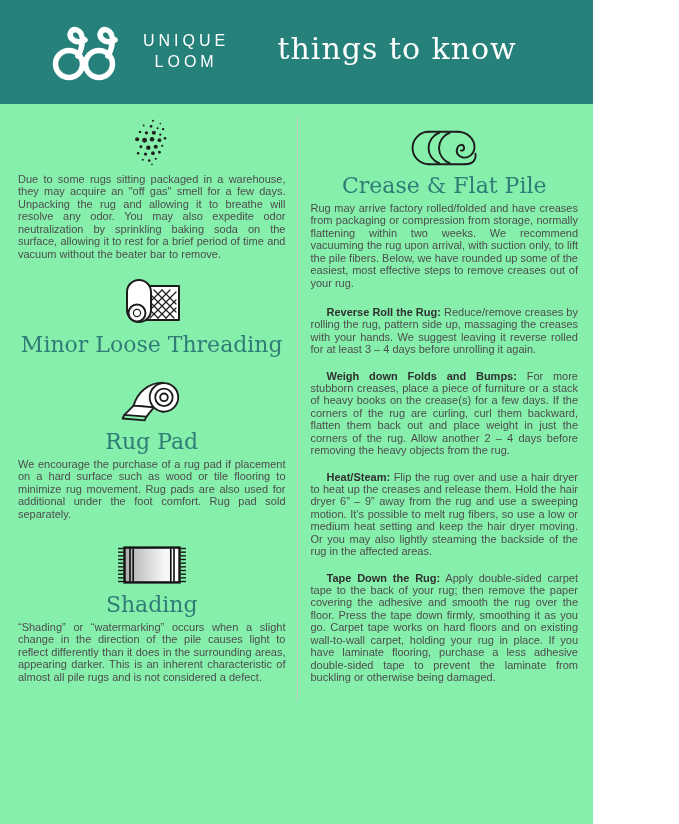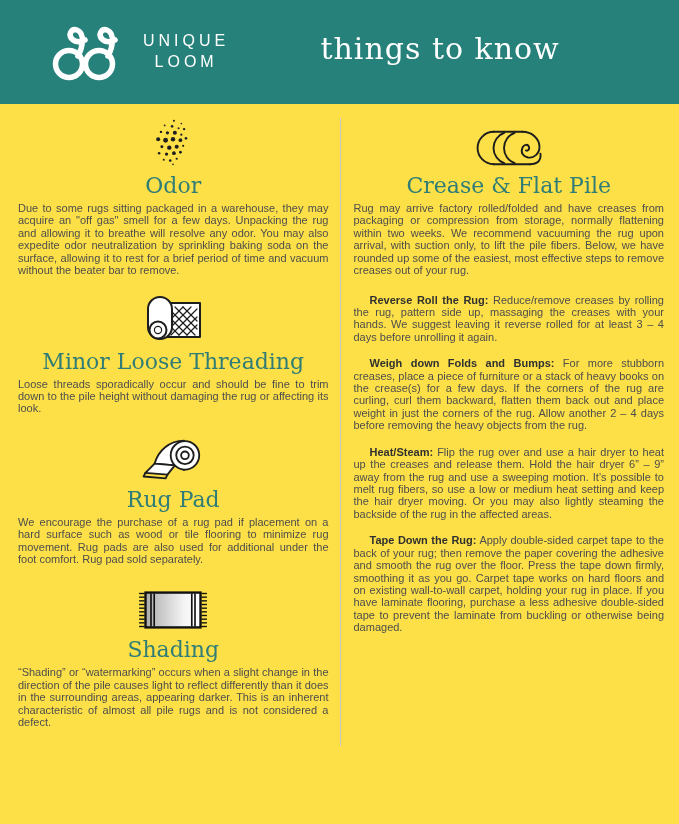--- a/index.html
+++ b/index.html
@@ -1,17 +1,17 @@
 <!DOCTYPE html>
 <html><head>
 <meta charset="utf-8">
 <style>
   html,body{margin:0;padding:0;background:#ffffff;}
   .page{
-    width:679px;height:824px;overflow:hidden;background:#fde047;
+    width:593px;height:824px;overflow:hidden;background:#86efac;
     font-family:"Liberation Sans",sans-serif;position:relative;
   }
   
   .header{
     height:104px;background:#26817a;display:flex;align-items:center;
     padding:0 28px 0 50px;box-sizing:border-box;
   }
   .logo{display:flex;align-items:center;gap:15px;color:#ffffff;}
   .logo svg{display:block;}
   .brand{
@@ -100,21 +100,20 @@
                 <circle cx="15" cy="39" r="1.8"></circle>
               <circle cx="23" cy="38" r="2"></circle>
                 <circle cx="30" cy="37" r="1.5"></circle>
                 <circle cx="12" cy="45" r="1.1"></circle>
               <circle cx="19" cy="46" r="1.4"></circle>
                 <circle cx="26" cy="44" r="1.2"></circle>
                 <circle cx="22" cy="50" r="0.9"></circle>
             </g>
           </svg>
         </div>
-        <h2 class="section-title">Odor</h2>
         <p class="body-text">Due to some rugs sitting packaged in a warehouse, they may acquire an "off gas" smell for a few days. Unpacking the rug and allowing it to breathe will resolve any odor. You may also expedite odor neutralization by sprinkling baking soda on the surface, allowing it to rest for a brief period of time and vacuum without the beater bar to remove.</p>
       </div>
 
       <div class="info-section">
         <div class="icon-wrap">
           <svg width="66" height="50" viewBox="0 0 66 50" aria-hidden="true">
             <rect x="26" y="9" width="34" height="34" class="icon-stroke icon-fill-white"></rect>
             <g class="icon-stroke-thin">
               <path d="M29 27 L43 13"></path>
                 <path d="M29 35 L51 13"></path>
@@ -126,21 +125,20 @@
                 <path d="M29 15 L55 41"></path>
               <path d="M29 23 L47 41"></path>
                 <path d="M29 31 L39 41"></path>
             </g>
             <rect x="8" y="3" width="24" height="42" rx="12" class="icon-stroke icon-fill-white"></rect>
             <circle cx="18" cy="36" r="8.5" class="icon-stroke icon-fill-white"></circle>
             <circle cx="18" cy="36" r="3.6" class="icon-stroke-thin"></circle>
           </svg>
         </div>
         <h2 class="section-title">Minor Loose Threading</h2>
-        <p class="body-text">Loose threads sporadically occur and should be fine to trim down to the pile height without damaging the rug or affecting its look.</p>
       </div>
 
       <div class="info-section">
         <div class="icon-wrap">
           <svg width="72" height="46" viewBox="0 0 72 50" aria-hidden="true">
             <path d="M16 30 C20 16 32 5 48 5 L48 37 L38 32 Z" class="icon-stroke icon-fill-white"></path>
             <path d="M6 40 L16 30 L38 32 L30 42 Z" class="icon-stroke icon-fill-white"></path>
             <path d="M6 40 L4 44 L28 46 L30 42" class="icon-stroke"></path>
             <circle cx="49" cy="21" r="15.5" class="icon-stroke icon-fill-white"></circle>
             <circle cx="49" cy="21" r="9.5" class="icon-stroke"></circle>

